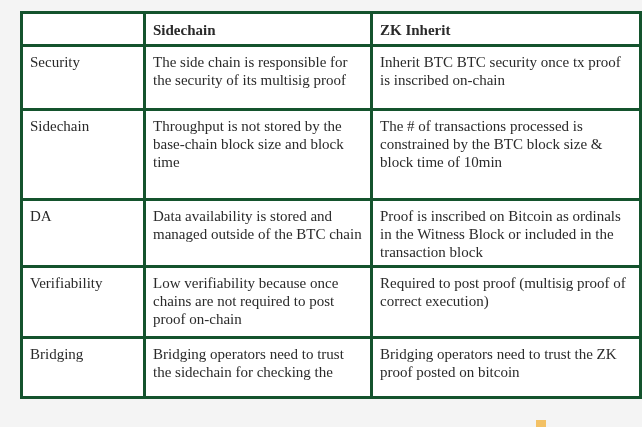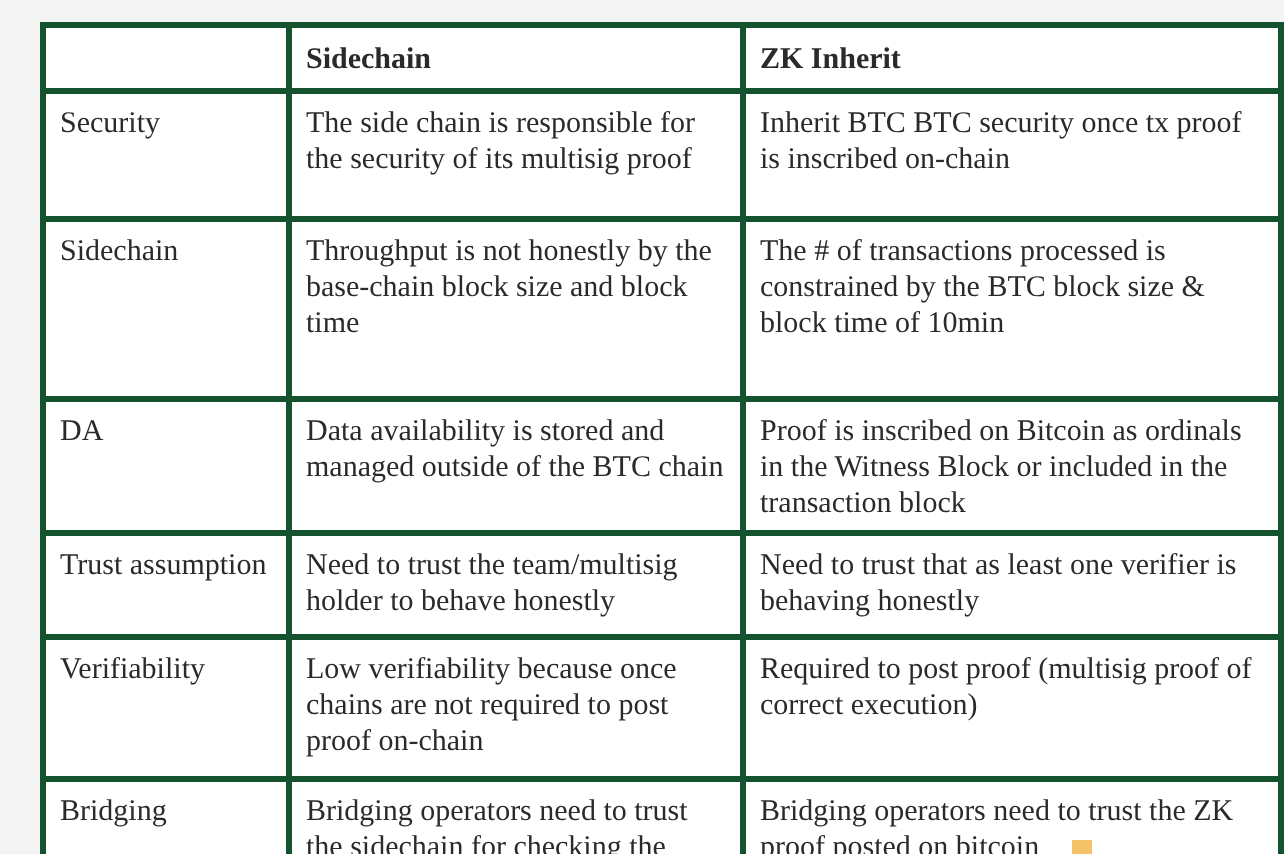--- a/index.html
+++ b/index.html
@@ -59,32 +59,27 @@
     </tr>
   </thead>
   <tbody>
     <tr class="h-security">
       <td>Security</td>
       <td>The side chain is responsible for the security of its multisig proof</td>
       <td>Inherit BTC BTC security once tx proof is inscribed on-chain</td>
     </tr>
     <tr class="h-throughput">
       <td>Sidechain</td>
-      <td>Throughput is not honestly by the base-chain block size and block time</td>
+      <td>Throughput is not stored by the base-chain block size and block time</td>
       <td>The # of transactions processed is constrained by the BTC block size &amp; block time of 10min</td>
     </tr>
     <tr class="h-da">
       <td>DA</td>
       <td>Data availability is stored and managed outside of the BTC chain</td>
       <td>Proof is inscribed on Bitcoin as ordinals in the Witness Block or included in the transaction block</td>
-    </tr>
-    <tr class="h-trust">
-      <td>Trust assumption</td>
-      <td>Need to trust the team/multisig holder to behave honestly</td>
-      <td>Need to trust that as least one verifier is behaving honestly</td>
     </tr>
     <tr class="h-verif">
       <td>Verifiability</td>
       <td>Low verifiability because once chains are not required to post proof on-chain</td>
       <td>Required to post proof (multisig proof of correct execution)</td>
     </tr>
     <tr class="h-bridge">
       <td>Bridging</td>
       <td>Bridging operators need to trust the sidechain for checking the</td>
       <td>Bridging operators need to trust the ZK proof posted on bitcoin</td>

